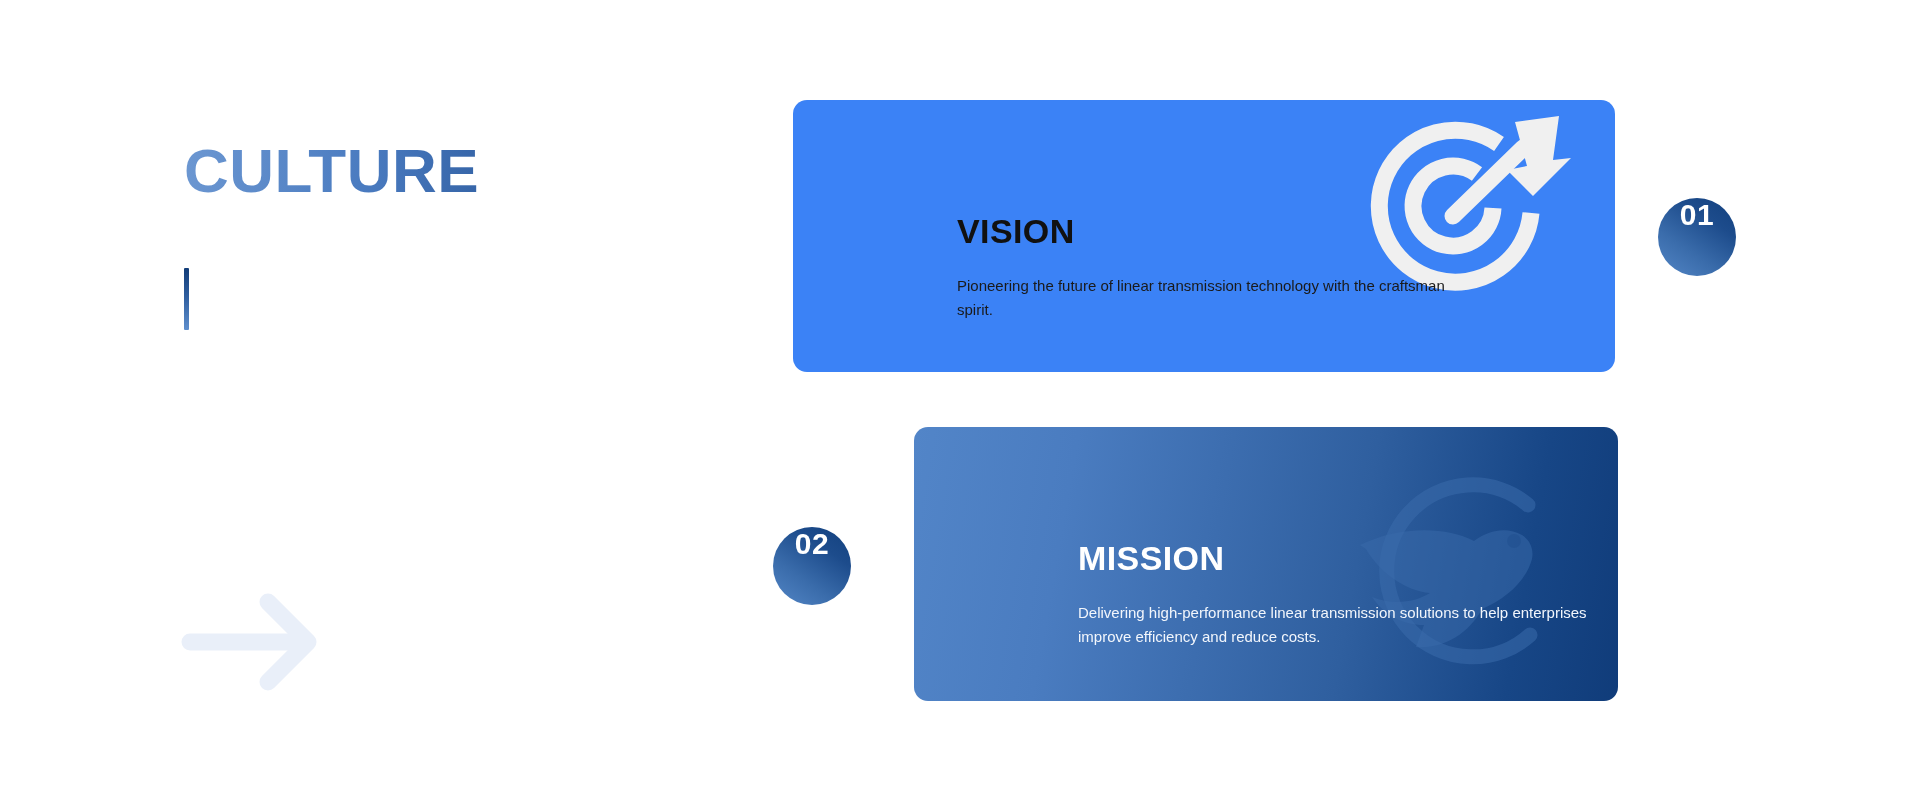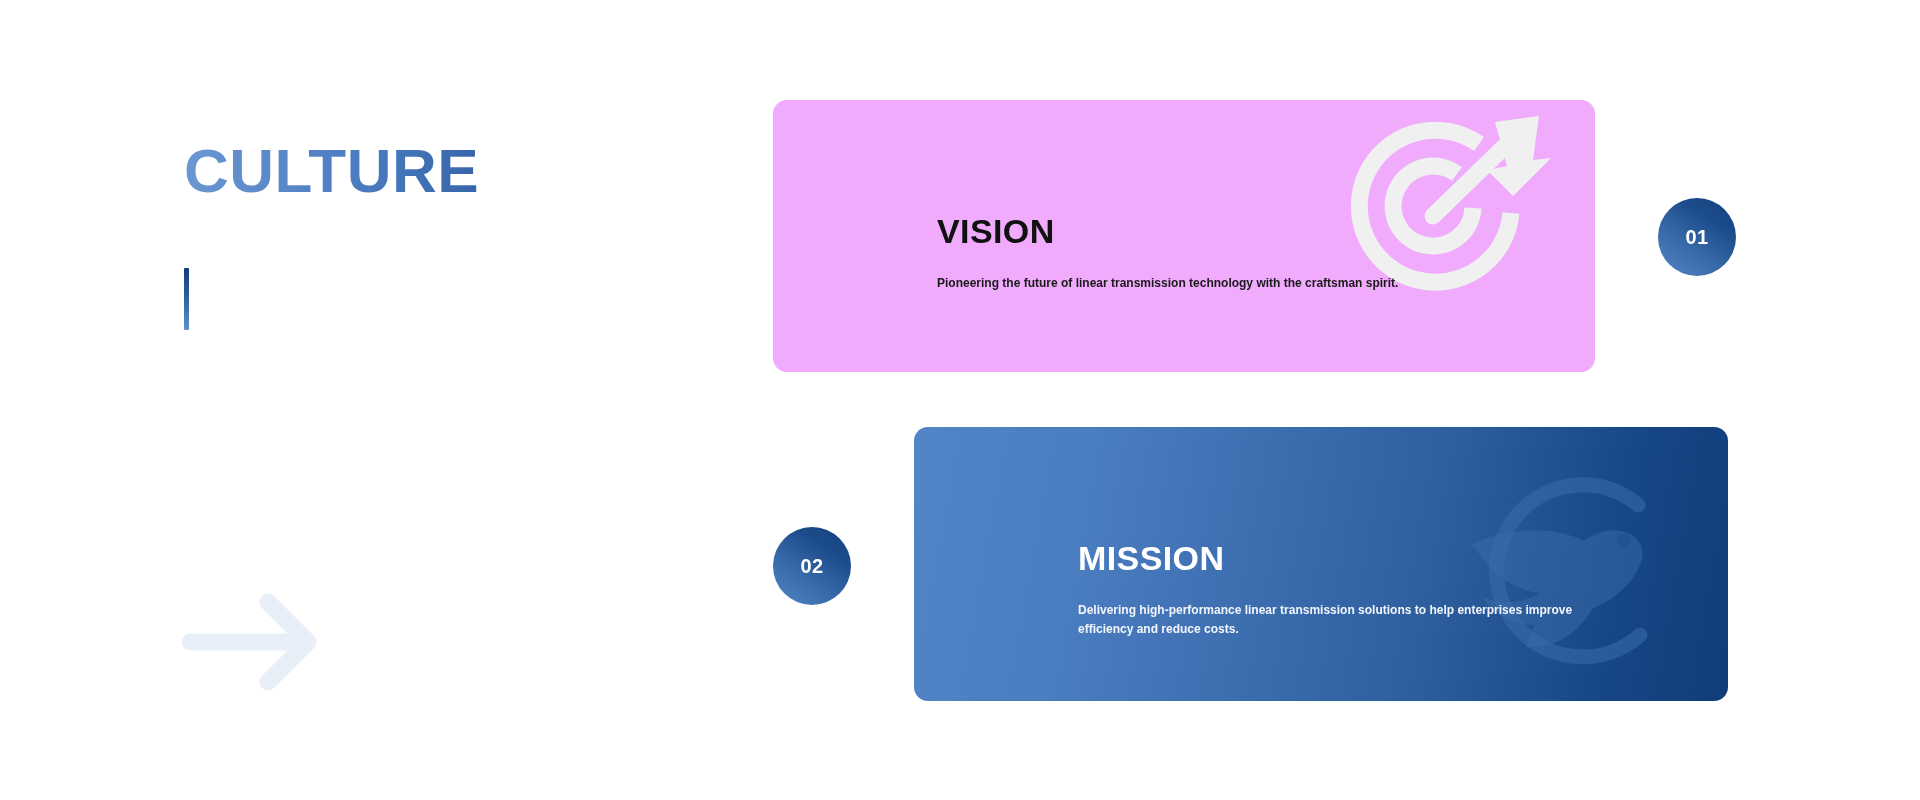--- a/index.html
+++ b/index.html
@@ -81,31 +81,31 @@
   .arrow-wrap svg { display: block; }
 
   
   .card {
     position: absolute;
     border-radius: 14px;
     overflow: hidden;
   }
 
   .card-vision {
-    left: 773px;
+    left: 793px;
     top: 100px;
     width: 822px;
     height: 272px;
-    background: #f0abfc;
+    background: #3b82f6;
   }
 
   .card-mission {
     left: 914px;
     top: 427px;
-    width: 814px;
+    width: 704px;
     height: 274px;
     background: linear-gradient(100deg, #5285c8 0%, #4a7cc0 22%, #2f5f9f 62%, #174686 85%, #103c7a 100%);
   }
 
   .card-watermark {
     position: absolute;
     pointer-events: none;
   }
   .wm-vision {
     right: 28px;
@@ -145,46 +145,46 @@
   .card-mission .card-title {
     left: 164px;
     top: 114px;
     color: #ffffff;
   }
 
   .card-desc {
     position: absolute;
     margin: 0;
     width: 520px;
-    font-size: 12px;
+    font-size: 15px;
     line-height: 1.6;
-    font-weight: 700;
+    font-weight: 400;
   }
   .card-vision .card-desc {
     left: 164px;
     top: 174px;
     color: #1a1a1a;
   }
   .card-mission .card-desc {
     left: 164px;
     top: 174px;
     color: #f2f6fc;
   }
 
   
   .badge {
     position: absolute;
     width: 78px;
     height: 78px;
     border-radius: 50%;
     display: flex;
-    align-items: center;
+    align-items: flex-start;
     justify-content: center;
     color: #ffffff;
-    font-size: 20px;
+    font-size: 30px;
     font-weight: 700;
     letter-spacing: 0.5px;
     background: linear-gradient(215deg, #12407e 0%, #1d4c8c 30%, #3a6cab 65%, #5386c6 100%);
   }
   .badge-01 {
     left: 1658px;
     top: 198px;
   }
   .badge-02 {
     left: 773px;

